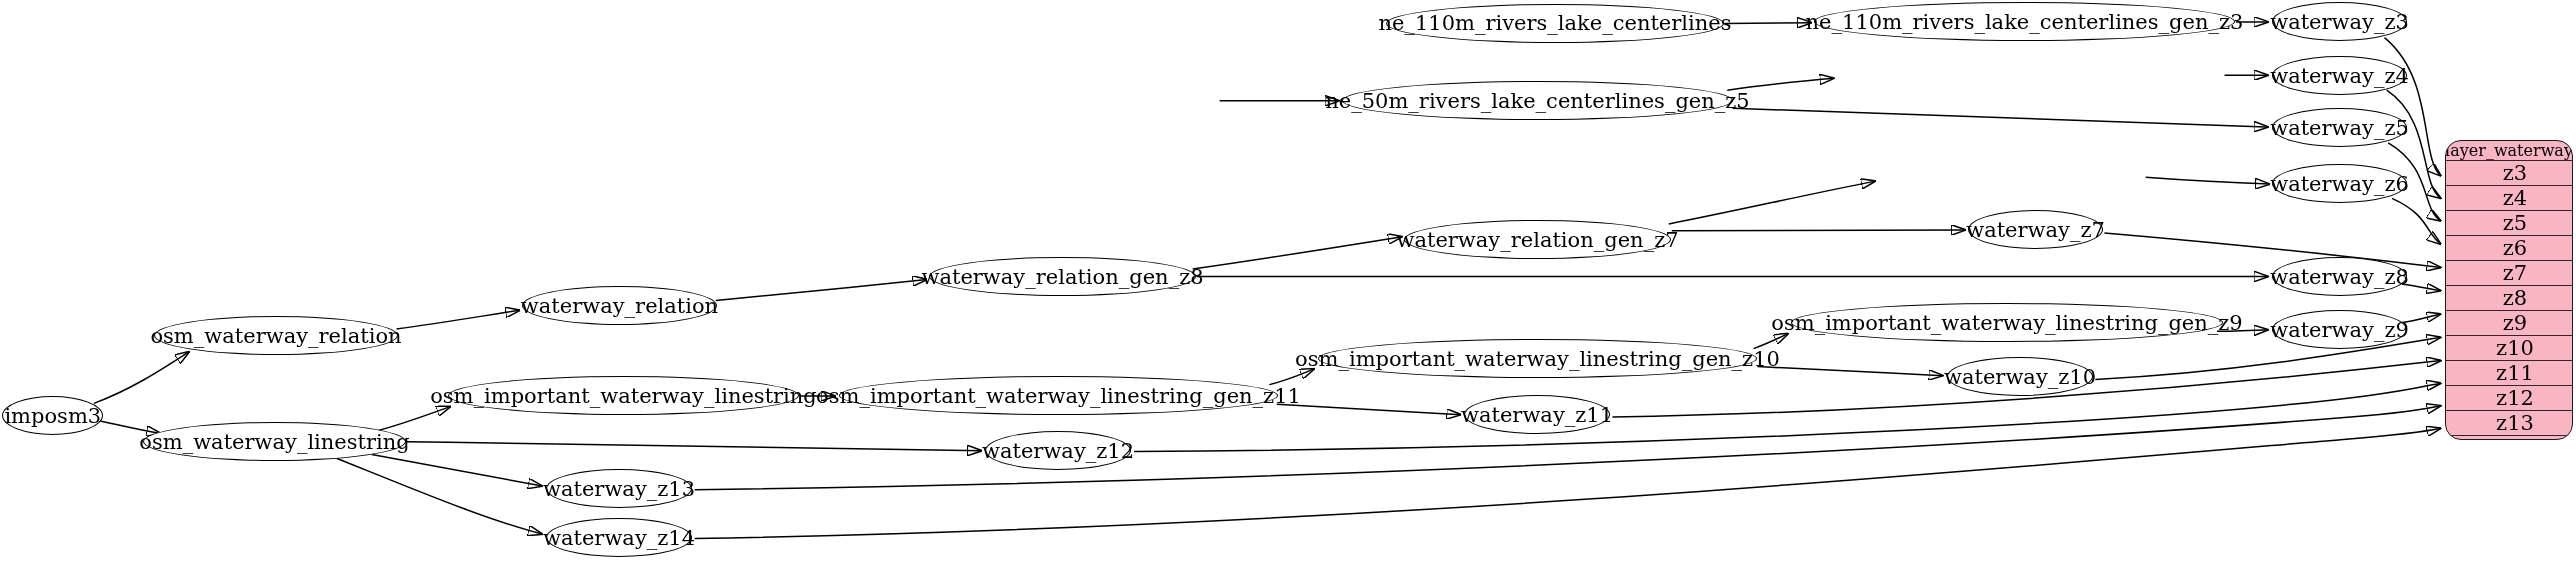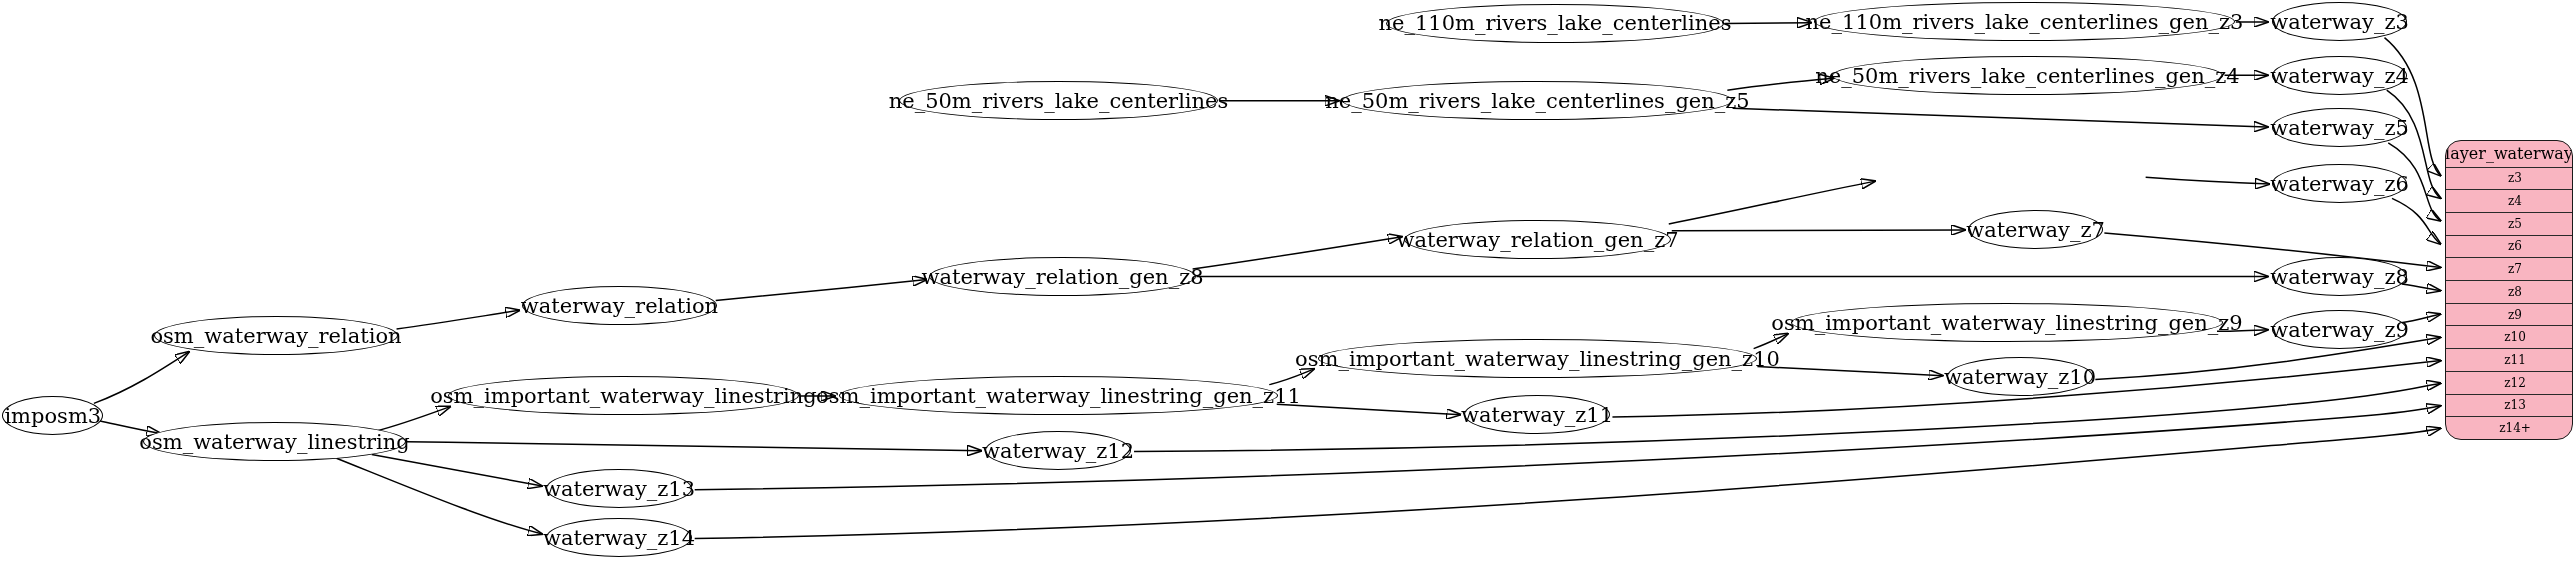--- a/index.html
+++ b/index.html
@@ -18,21 +18,21 @@
     position:absolute;left:2445px;top:140px;width:128px;height:300px;
     background:#f9b5c1;border:1.5px solid #1a1a1a;border-radius:16px;
     display:flex;flex-direction:column;box-sizing:border-box;z-index:2;overflow:hidden;
   }
   .dbtable .thead{
     height:25.5px;display:flex;align-items:center;justify-content:center;
     font-size:16px;
   }
   .dbtable .trow{
     flex:1;display:flex;align-items:center;justify-content:center;
-    font-size:12px;border-top:1.5px solid #2a2a2a;padding-left:12px;
+    font-size:21px;border-top:1.5px solid #2a2a2a;padding-left:12px;
   }
 </style>
 </head>
 <body>
 
 <div class="canvas">
 
   <svg class="edges" viewBox="0 0 3430 752">
     <defs>
       <marker id="arrow" viewBox="0 0 20 14" refX="19" refY="7" markerWidth="20" markerHeight="14" markerUnits="userSpaceOnUse" orient="auto">
@@ -83,28 +83,26 @@
   <div class="node" style="left:2.3px;top:396px;width:101px">imposm3</div>
   <div class="node" style="left:143px;top:422px;width:263px">osm_waterway_linestring</div>
   <div class="node" style="left:154px;top:316px;width:244px">osm_waterway_relation</div>
   <div class="node" style="left:522px;top:286px;width:195px">waterway_relation</div>
   <div class="node" style="left:448px;top:376px;width:351px">osm_important_waterway_linestring</div>
   <div class="node" style="left:546px;top:469px;width:146px">waterway_z13</div>
   <div class="node" style="left:546px;top:518px;width:146px">waterway_z14</div>
   <div class="node" style="left:929px;top:257px;width:267px">waterway_relation_gen_z8</div>
   <div class="node" style="left:839px;top:376px;width:439px">osm_important_waterway_linestring_gen_z11</div>
   <div class="node" style="left:985px;top:431px;width:146px">waterway_z12</div>
-  <div class="node" style="left:899px;top:81px;width:319px">ne_50m_rivers_lake_centerlines</div>
   <div class="node" style="left:1342px;top:81px;width:391px">ne_50m_rivers_lake_centerlines_gen_z5</div>
   <div class="node" style="left:1404px;top:220px;width:267px">waterway_relation_gen_z7</div>
   <div class="node" style="left:1318px;top:339px;width:439px">osm_important_waterway_linestring_gen_z10</div>
   <div class="node" style="left:1464px;top:395px;width:146px">waterway_z11</div>
   <div class="node" style="left:1386px;top:3.8px;width:338px">ne_110m_rivers_lake_centerlines</div>
   <div class="node" style="left:1814px;top:2.3px;width:421px">ne_110m_rivers_lake_centerlines_gen_z3</div>
-  <div class="node" style="left:1832px;top:56px;width:391px">ne_50m_rivers_lake_centerlines_gen_z4</div>
   <div class="node" style="left:1791px;top:303px;width:432px">osm_important_waterway_linestring_gen_z9</div>
   <div class="node" style="left:1947px;top:357px;width:146px">waterway_z10</div>
   <div class="node" style="left:1968px;top:210px;width:135px">waterway_z7</div>
   <div class="node" style="left:2272px;top:2.3px;width:135px">waterway_z3</div>
   <div class="node" style="left:2272px;top:56px;width:135px">waterway_z4</div>
   <div class="node" style="left:2272px;top:108px;width:135px">waterway_z5</div>
   <div class="node" style="left:2272px;top:164px;width:135px">waterway_z6</div>
   <div class="node" style="left:2272px;top:257px;width:135px">waterway_z8</div>
   <div class="node" style="left:2272px;top:310px;width:135px">waterway_z9</div>
 

